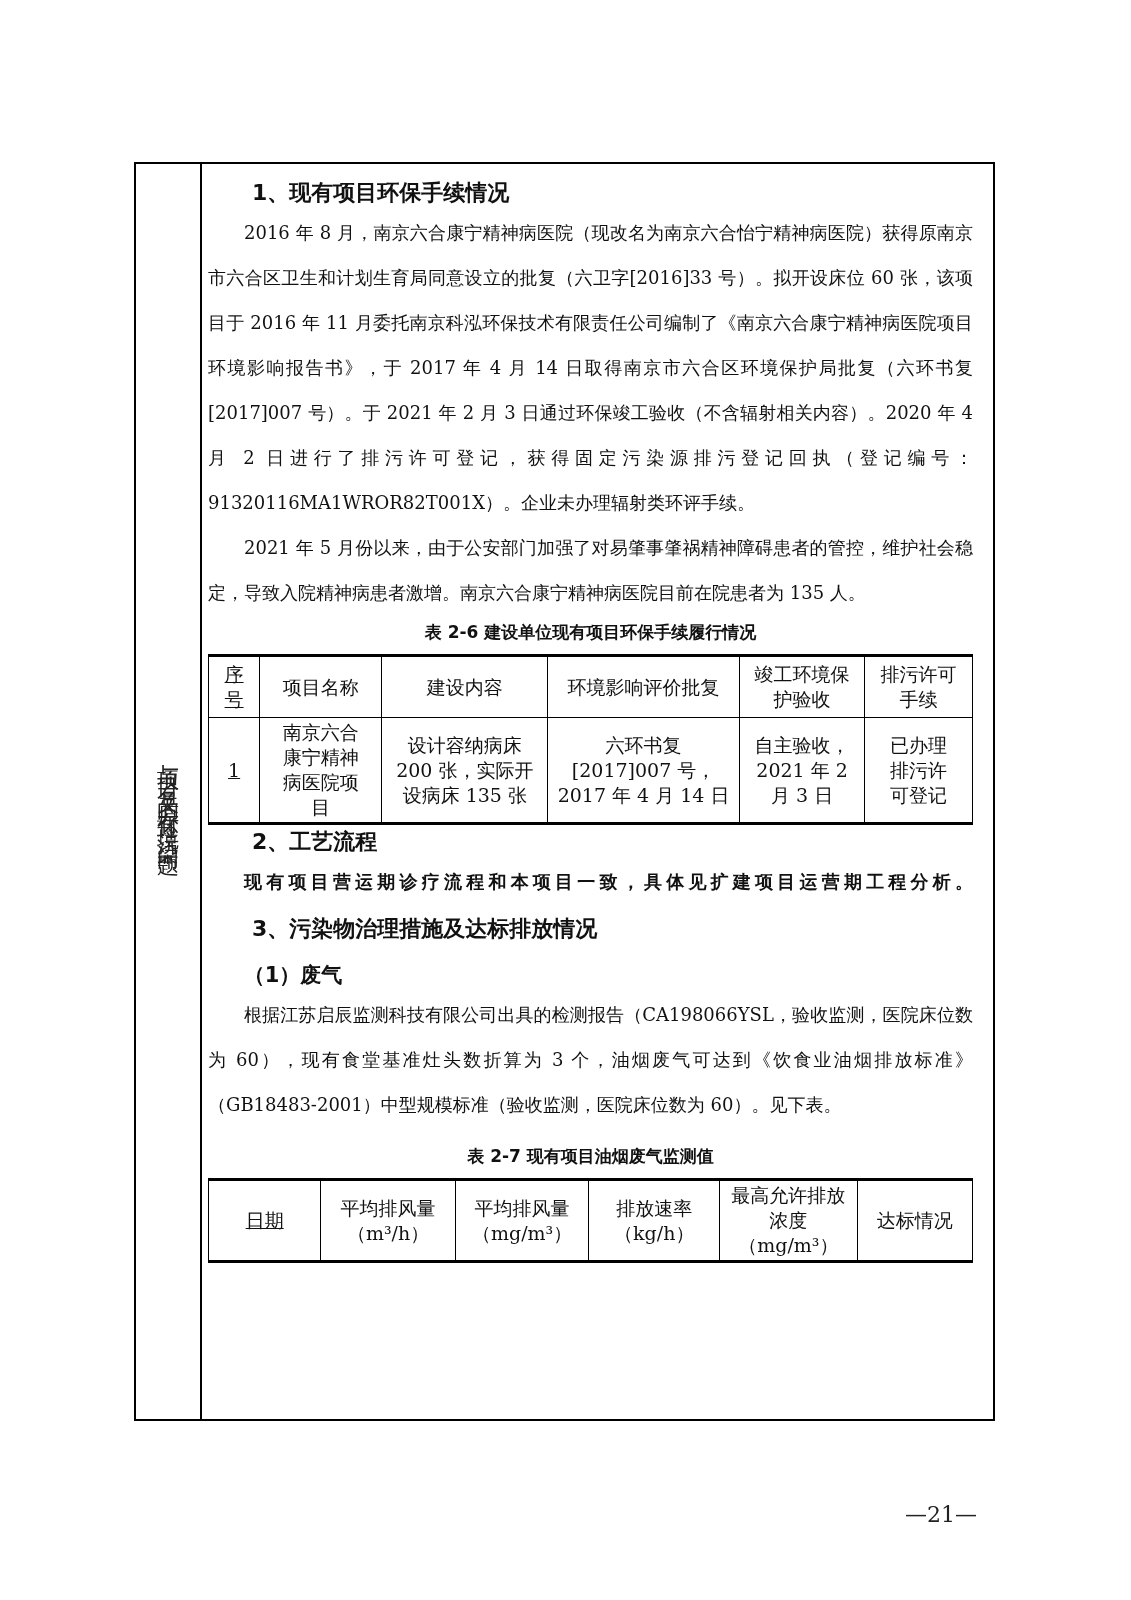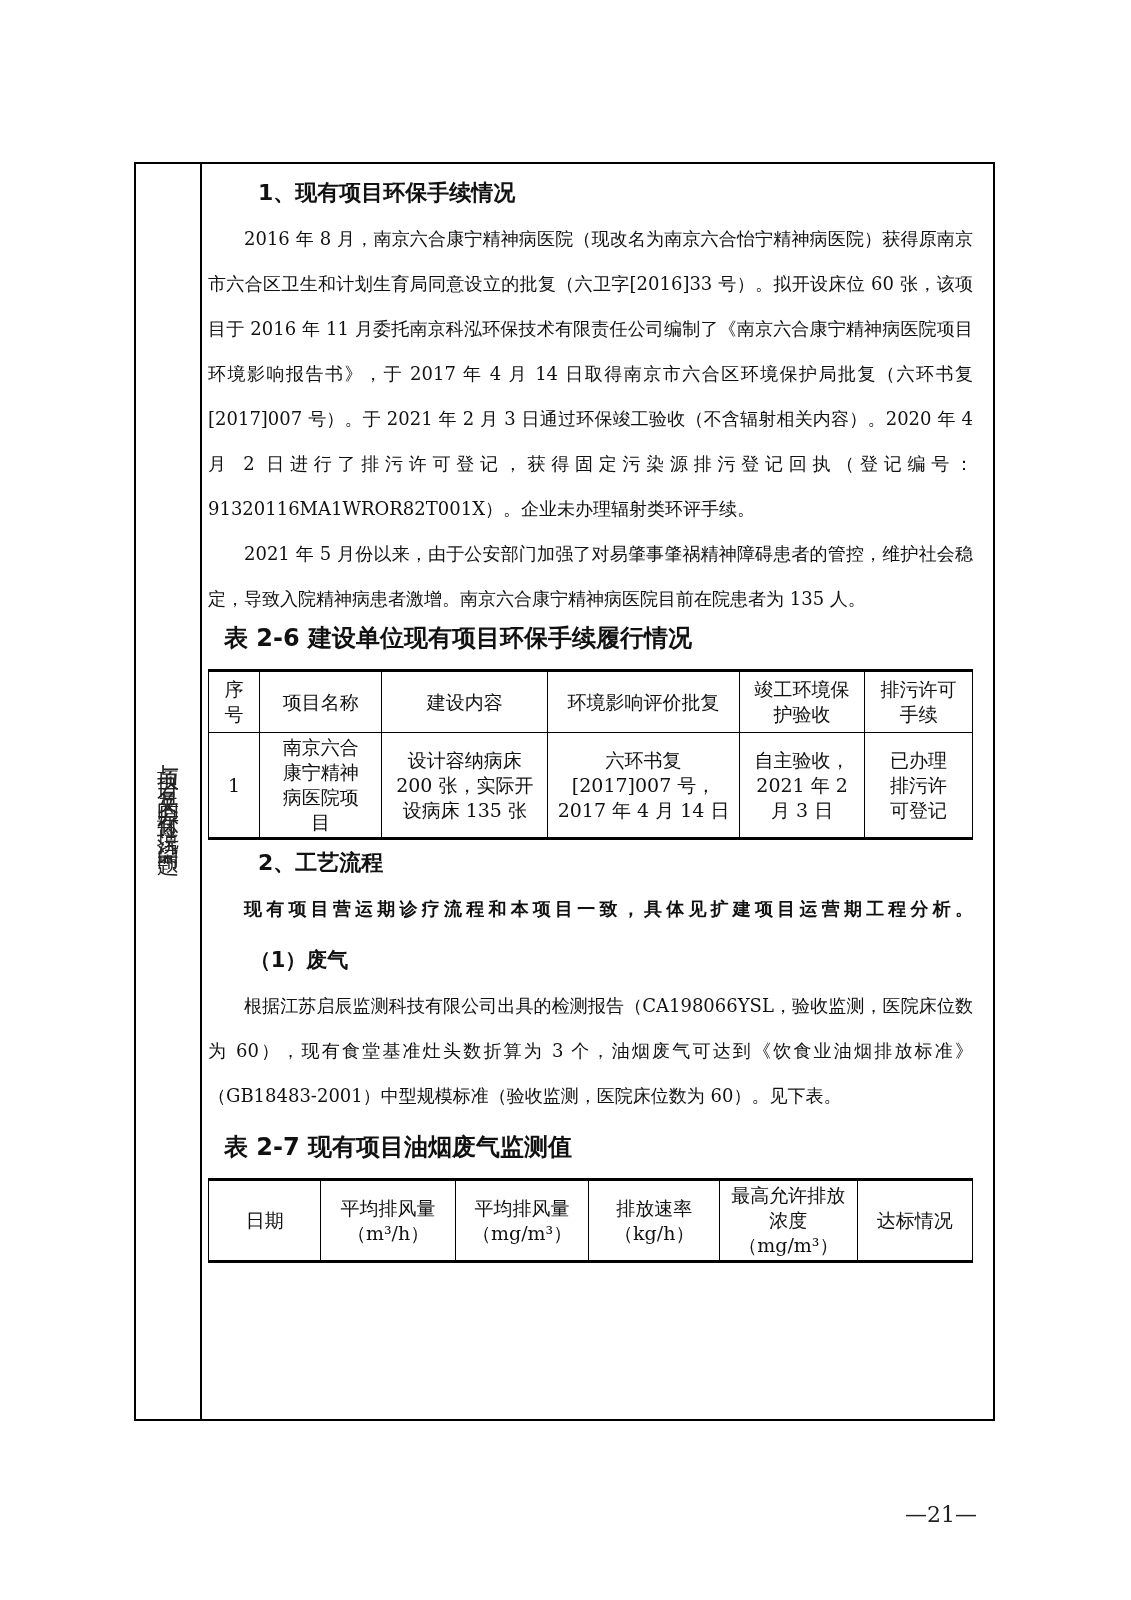--- a/index.html
+++ b/index.html
@@ -13,47 +13,47 @@
   }
   .side{width:64px;flex:none;border-right:2px solid #000;position:relative;}
   .side-text{
     position:absolute;top:582px;left:50%;transform:translateX(-50%);
     writing-mode:vertical-lr;font-size:22px;letter-spacing:7px;line-height:1;color:#222;
     font-family:"DejaVu Serif", serif;white-space:nowrap;
   }
   .content{flex:1;padding:0 20px 0 6px;overflow:hidden;box-sizing:border-box;}
   .h{
     font-family:"DejaVu Sans", sans-serif;font-weight:bold;color:#111;
-    font-size:22px;line-height:34px;text-indent:2em;margin:6px;
+    font-size:22px;line-height:34px;text-indent:2em;margin:0;
   }
   .h1{margin-top:12px;}
   .h3{margin-top:8px;}
   .hsub{margin-top:12px;font-size:21px;text-indent:1.7em;}
   .p{
     font-size:18px;line-height:45px;margin:0;text-align:justify;text-indent:2em;color:#111;
   }
   .p-stretch{text-align-last:justify;font-weight:bold;}
   .tcap{
-    font-family:"DejaVu Sans", sans-serif;font-weight:bold;font-size:24px;line-height:30px;
-    text-align:left;margin:16px;color:#111;
+    font-family:"DejaVu Sans", sans-serif;font-weight:bold;font-size:17px;line-height:30px;
+    text-align:center;margin:7px;color:#111;
   }
   .tcap26{margin-top:2px;}
   .tcap27{margin-top:14px;}
   table{
     width:100%;border-collapse:collapse;table-layout:fixed;
     border-top:3px solid #000;border-bottom:3px solid #000;margin:0;
   }
   .t27{margin-top:4px;}
   th,td{
     border:1px solid #000;border-top-width:0;border-bottom-width:1px;
     font-weight:normal;font-size:19px;line-height:25px;text-align:center;vertical-align:middle;
     padding:2px 8px;box-sizing:border-box;color:#111;font-family:"DejaVu Serif", serif;
   }
   table tr:last-child th, table tr:last-child td{border-bottom-width:0;}
-  th:first-child, td:first-child{border-left-width:1px;}
+  th:first-child, td:first-child{border-left-width:1px;text-decoration:underline;}
   .t26 .hdr{height:62px;}
   .t26 .row{height:94px;}
   .t27 .hdr{height:70px;}
   .cell-narrow{padding:2px 16px;}
   .page-num{
     position:absolute;top:1500px;right:154px;font-size:22px;line-height:30px;
     font-family:"DejaVu Serif", serif;color:#222;
   }
 </style>
 </head>
@@ -96,20 +96,21 @@
         <td>六环书复[2017]007 号，2017 年 4 月 14 日</td>
         <td>自主验收，2021 年 2 月 3 日</td>
         <td class="cell-narrow">已办理排污许可登记</td>
       </tr>
     </tbody>
       </table>
 
     <p class="h">2、工艺流程</p>
     <p class="p p-stretch">现有项目营运期诊疗流程和本项目一致，具体见扩建项目运营期工程分析。</p>
 
+    <p class="h h3">3、污染物治理措施及达标排放情况</p>
     <p class="h hsub">（1）废气</p>
     <p class="p">根据江苏启辰监测科技有限公司出具的检测报告（CA198066YSL，验收监测，医院床位数为 60），现有食堂基准灶头数折算为 3 个，油烟废气可达到《饮食业油烟排放标准》（GB18483-2001）中型规模标准（验收监测，医院床位数为 60）。见下表。</p>
 
     <p class="tcap tcap27">表 2-7 现有项目油烟废气监测值</p>
     <table class="t27">
       <colgroup>
         <col style="width:14.7%">
           <col style="width:17.6%">
           <col style="width:17.5%">
         <col style="width:17.1%">

